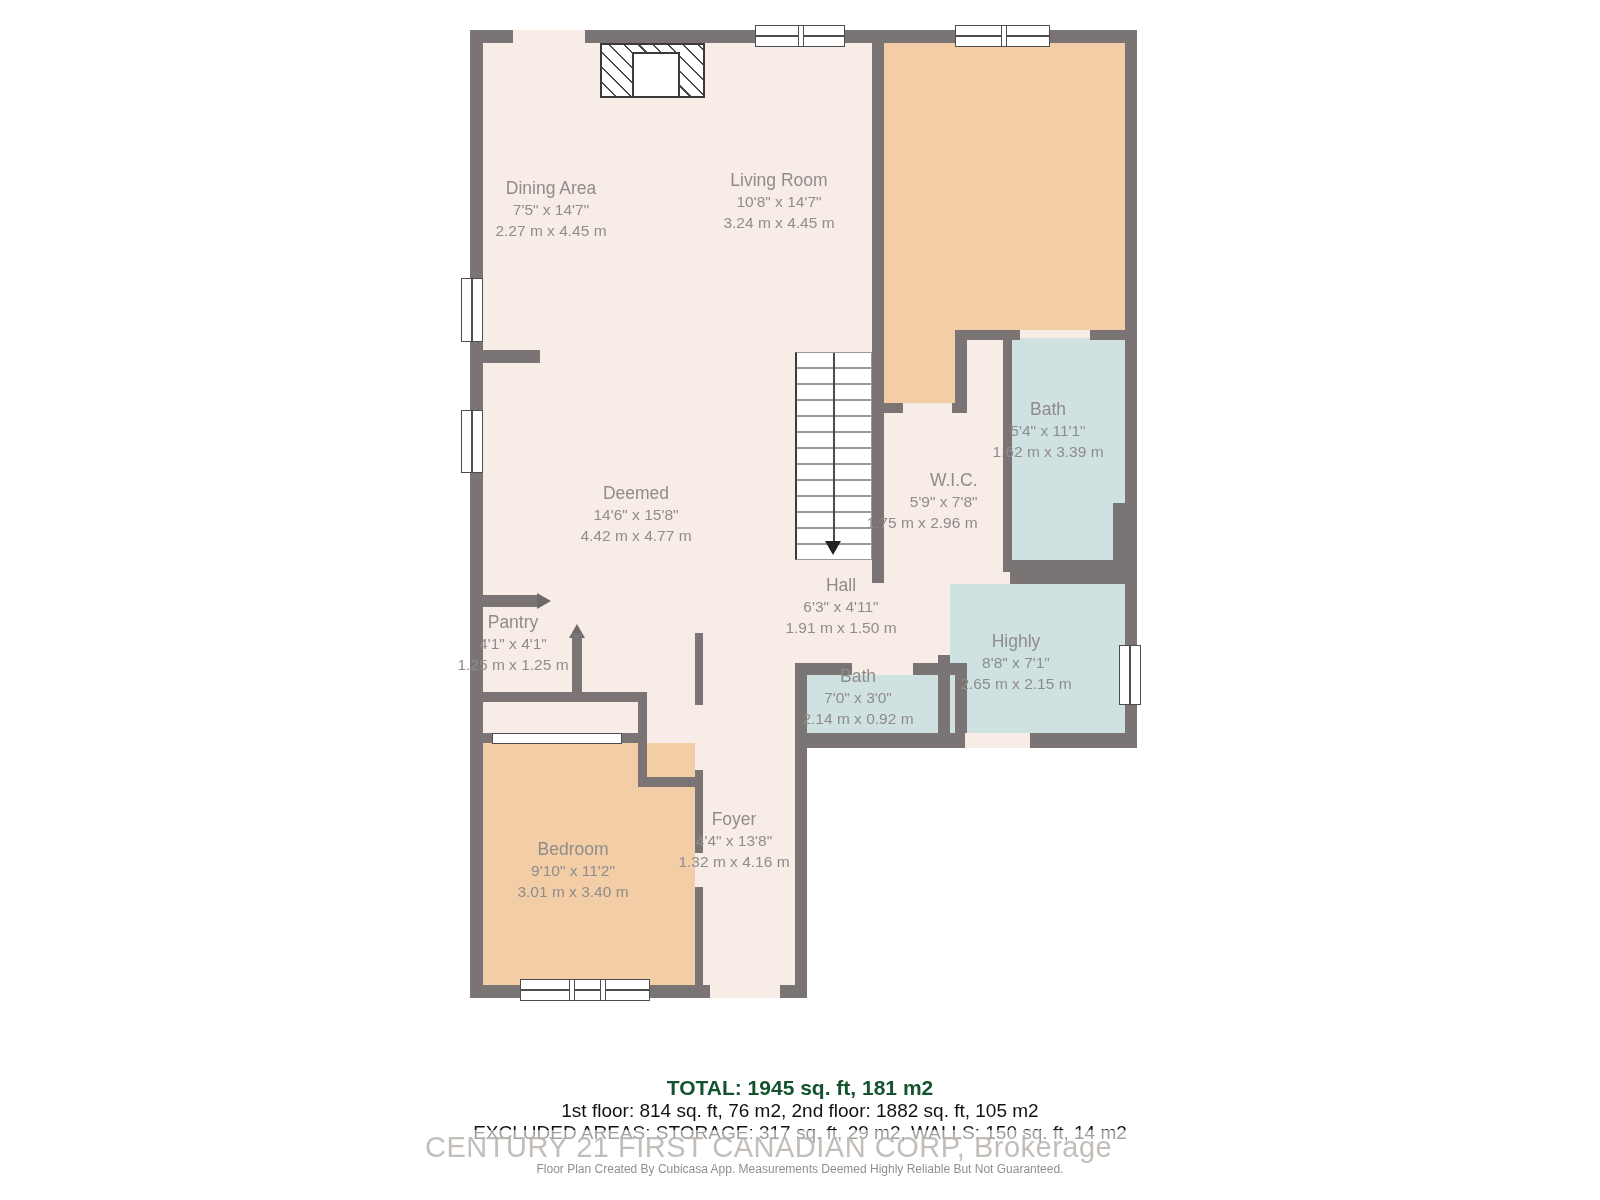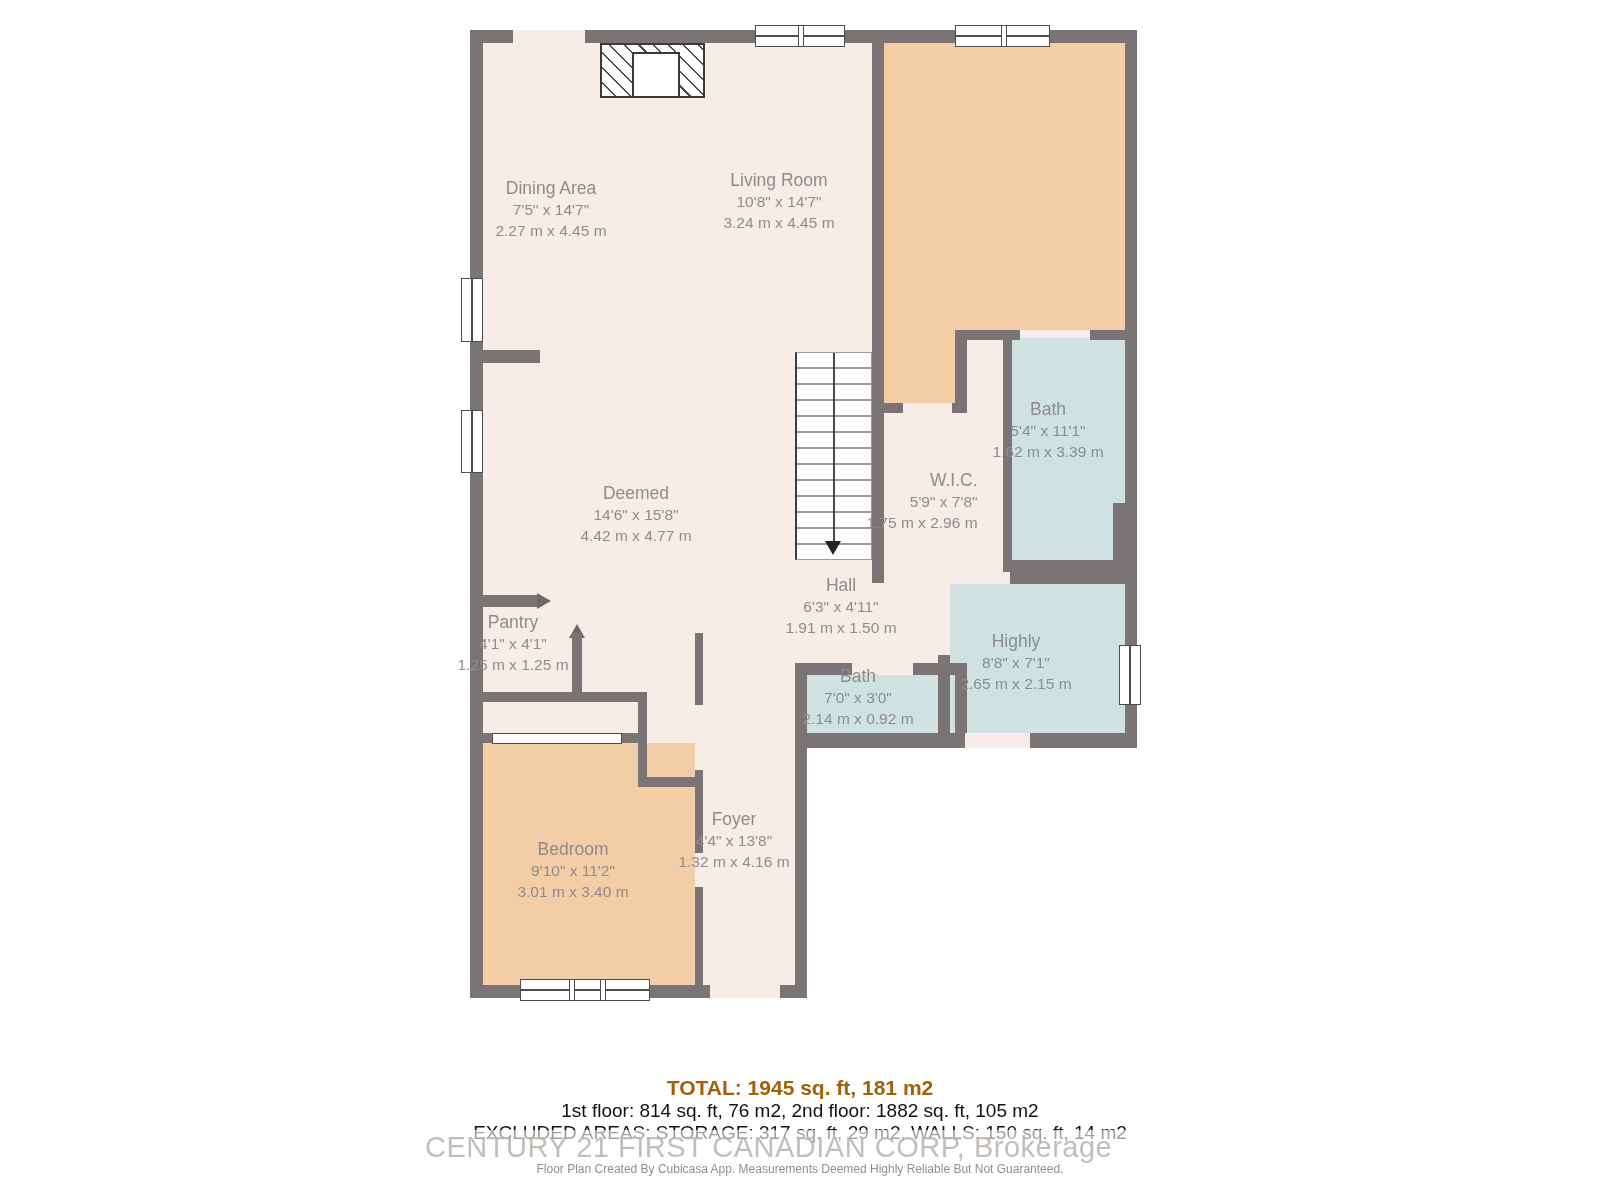--- a/index.html
+++ b/index.html
@@ -24,21 +24,21 @@
              border:2px solid #3a3a3a;box-sizing:border-box;}
   .fire-box{position:absolute;left:632px;top:52px;width:48px;height:46px;background:#fff;border:2px solid #3a3a3a;box-sizing:border-box;}
   .arrow-right{position:absolute;left:537px;top:593px;width:0;height:0;
                border-top:8px solid transparent;border-bottom:8px solid transparent;border-left:14px solid #6e6a6a;}
   .arrow-up{position:absolute;left:569px;top:624px;width:0;height:0;
             border-left:8px solid transparent;border-right:8px solid transparent;border-bottom:14px solid #6e6a6a;}
   .rlabel{position:absolute;transform:translateX(-50%);text-align:center;color:#8f8c8c;white-space:nowrap;}
   .rname{font-size:17.5px;line-height:24px;}
   .rdim{font-size:15.5px;line-height:20.5px;}
   .foot{position:absolute;left:0;width:1600px;text-align:center;color:#111;}
-  .foot-total{top:1076px;font-size:21px;font-weight:bold;color:#a16207;}
+  .foot-total{top:1076px;font-size:21px;font-weight:bold;color:#14532d;}
   .foot-line{font-size:19px;}
   .wm-band{position:absolute;left:425px;top:1130px;width:730px;height:34px;background:rgba(255,255,255,0.6);
            border-radius:17px;text-align:left;}
   .wm-text{font-size:29px;line-height:34px;color:#b9b3ad;opacity:.85;letter-spacing:.5px;white-space:nowrap;}
   .disclaimer{top:1162px;font-size:12px;color:#8f8f8f;}
 </style>
 </head>
 <body>
 
 <div class="canvas">

